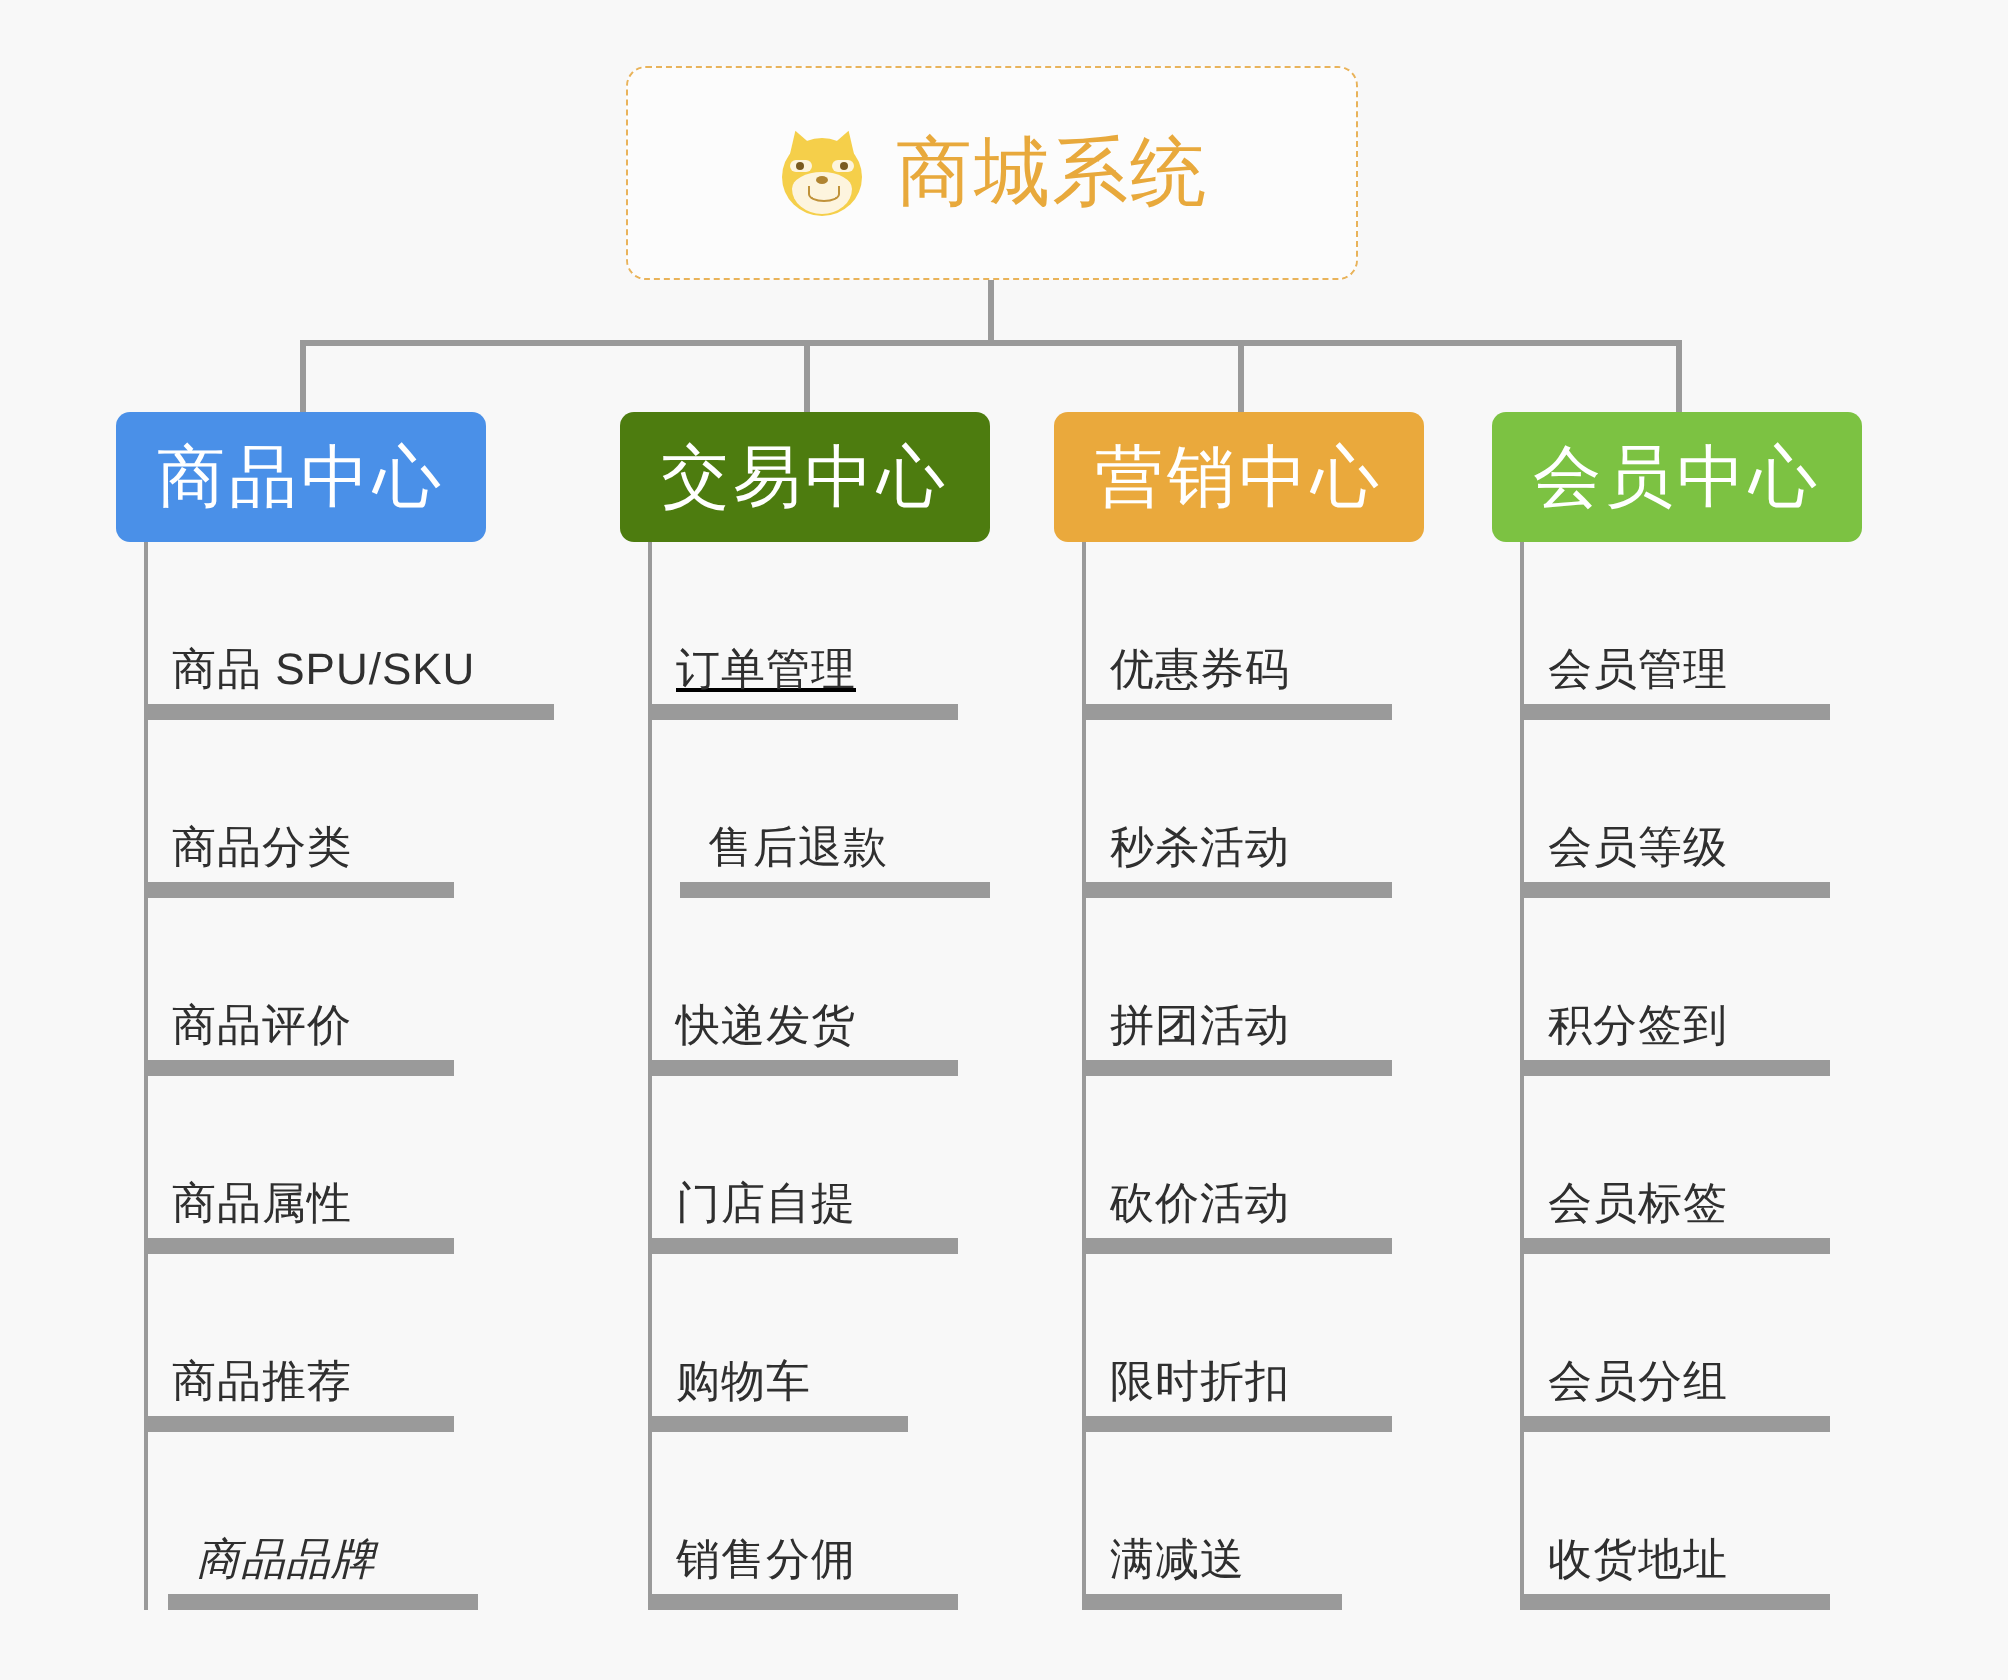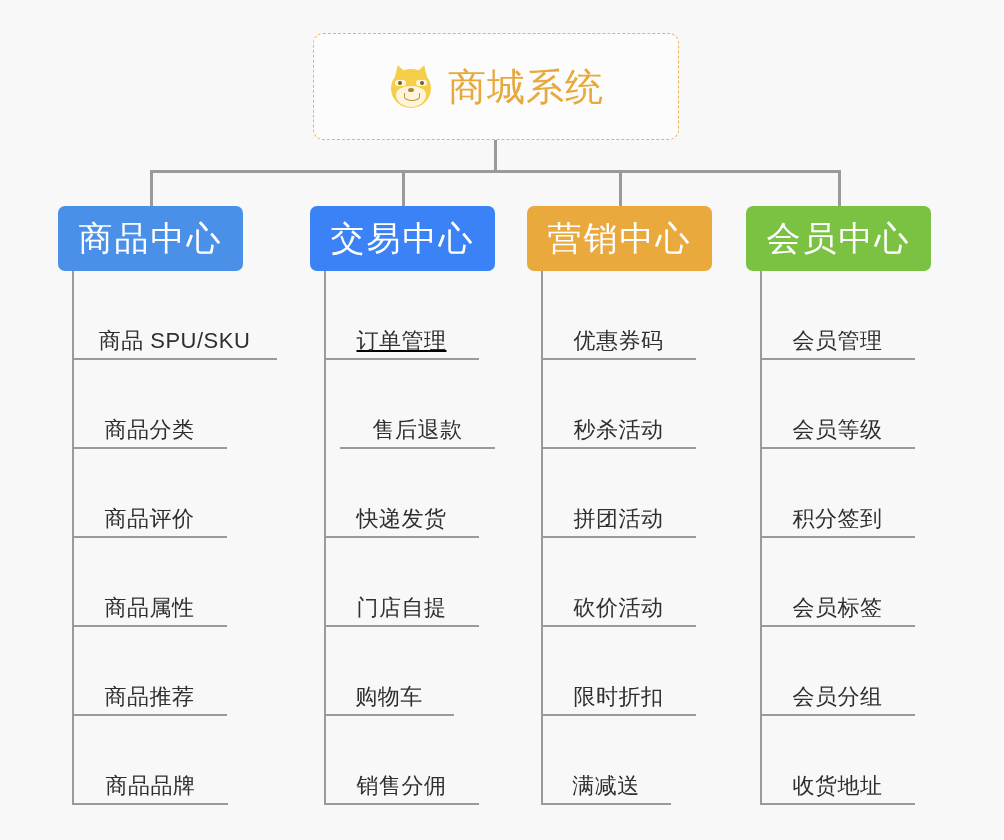--- a/index.html
+++ b/index.html
@@ -158,24 +158,23 @@
   .leaf-spine {
     position: absolute;
     left: 0;
     top: 0;
     width: 2px;
     background: #9a9a9a;
   }
   .leaf-item {
     position: absolute;
     box-sizing: border-box;
-    border-bottom: 2px solid #000000;
+    border-bottom: 8px solid #000000;
     display: flex;
     align-items: flex-end;
-    justify-content: center;
     padding: 0 14px 2px 14px;
     height: 89px;
   }
   .leaf-label {
     font-size: 22px;
     color: #2f2f2f;
     line-height: 1.35;
     white-space: nowrap;
     letter-spacing: 0.5px;
   }
@@ -219,26 +218,26 @@
         </div>
         <div class="leaf-item" style="top: 178px; left: 0px; width: 155px; border-bottom-color: rgb(154, 154, 154);">
           <span class="leaf-label">商品评价</span>
         </div>
         <div class="leaf-item" style="top: 267px; left: 0px; width: 155px; border-bottom-color: rgb(154, 154, 154);">
           <span class="leaf-label">商品属性</span>
         </div>
         <div class="leaf-item" style="top: 356px; left: 0px; width: 155px; border-bottom-color: rgb(154, 154, 154);">
           <span class="leaf-label">商品推荐</span>
         </div>
-        <div class="leaf-item" style="top: 445px; left: 1px; width: 155px; border-bottom-color: rgb(154, 154, 154);">
+        <div class="leaf-item" style="top: 445px; left: 12px; width: 155px; border-bottom-color: rgb(154, 154, 154); font-style: italic;">
           <span class="leaf-label">商品品牌</span>
         </div>
       </div>
       <div class="conn conn-drop" style="left: 402px; background: rgb(154, 154, 154);"></div>
-      <div class="cat-header" style="left: 310px; width: 185px; background: #3b82f6; align-items: center;">
+      <div class="cat-header" style="left: 310px; width: 185px; background: #4d7c0f; align-items: center;">
         <span>交易中心</span>
       </div>
       <div class="leaf-col" style="left: 324px;">
         <div class="leaf-spine" style="height: 534px; background: rgb(154, 154, 154);"></div>
         <div class="leaf-item" style="top: 0px; left: 0px; width: 155px; border-bottom-color: rgb(154, 154, 154); text-decoration: underline;">
           <span class="leaf-label">订单管理</span>
         </div>
         <div class="leaf-item" style="top: 89px; left: 16px; width: 155px; border-bottom-color: rgb(154, 154, 154);">
           <span class="leaf-label">售后退款</span>
         </div>

